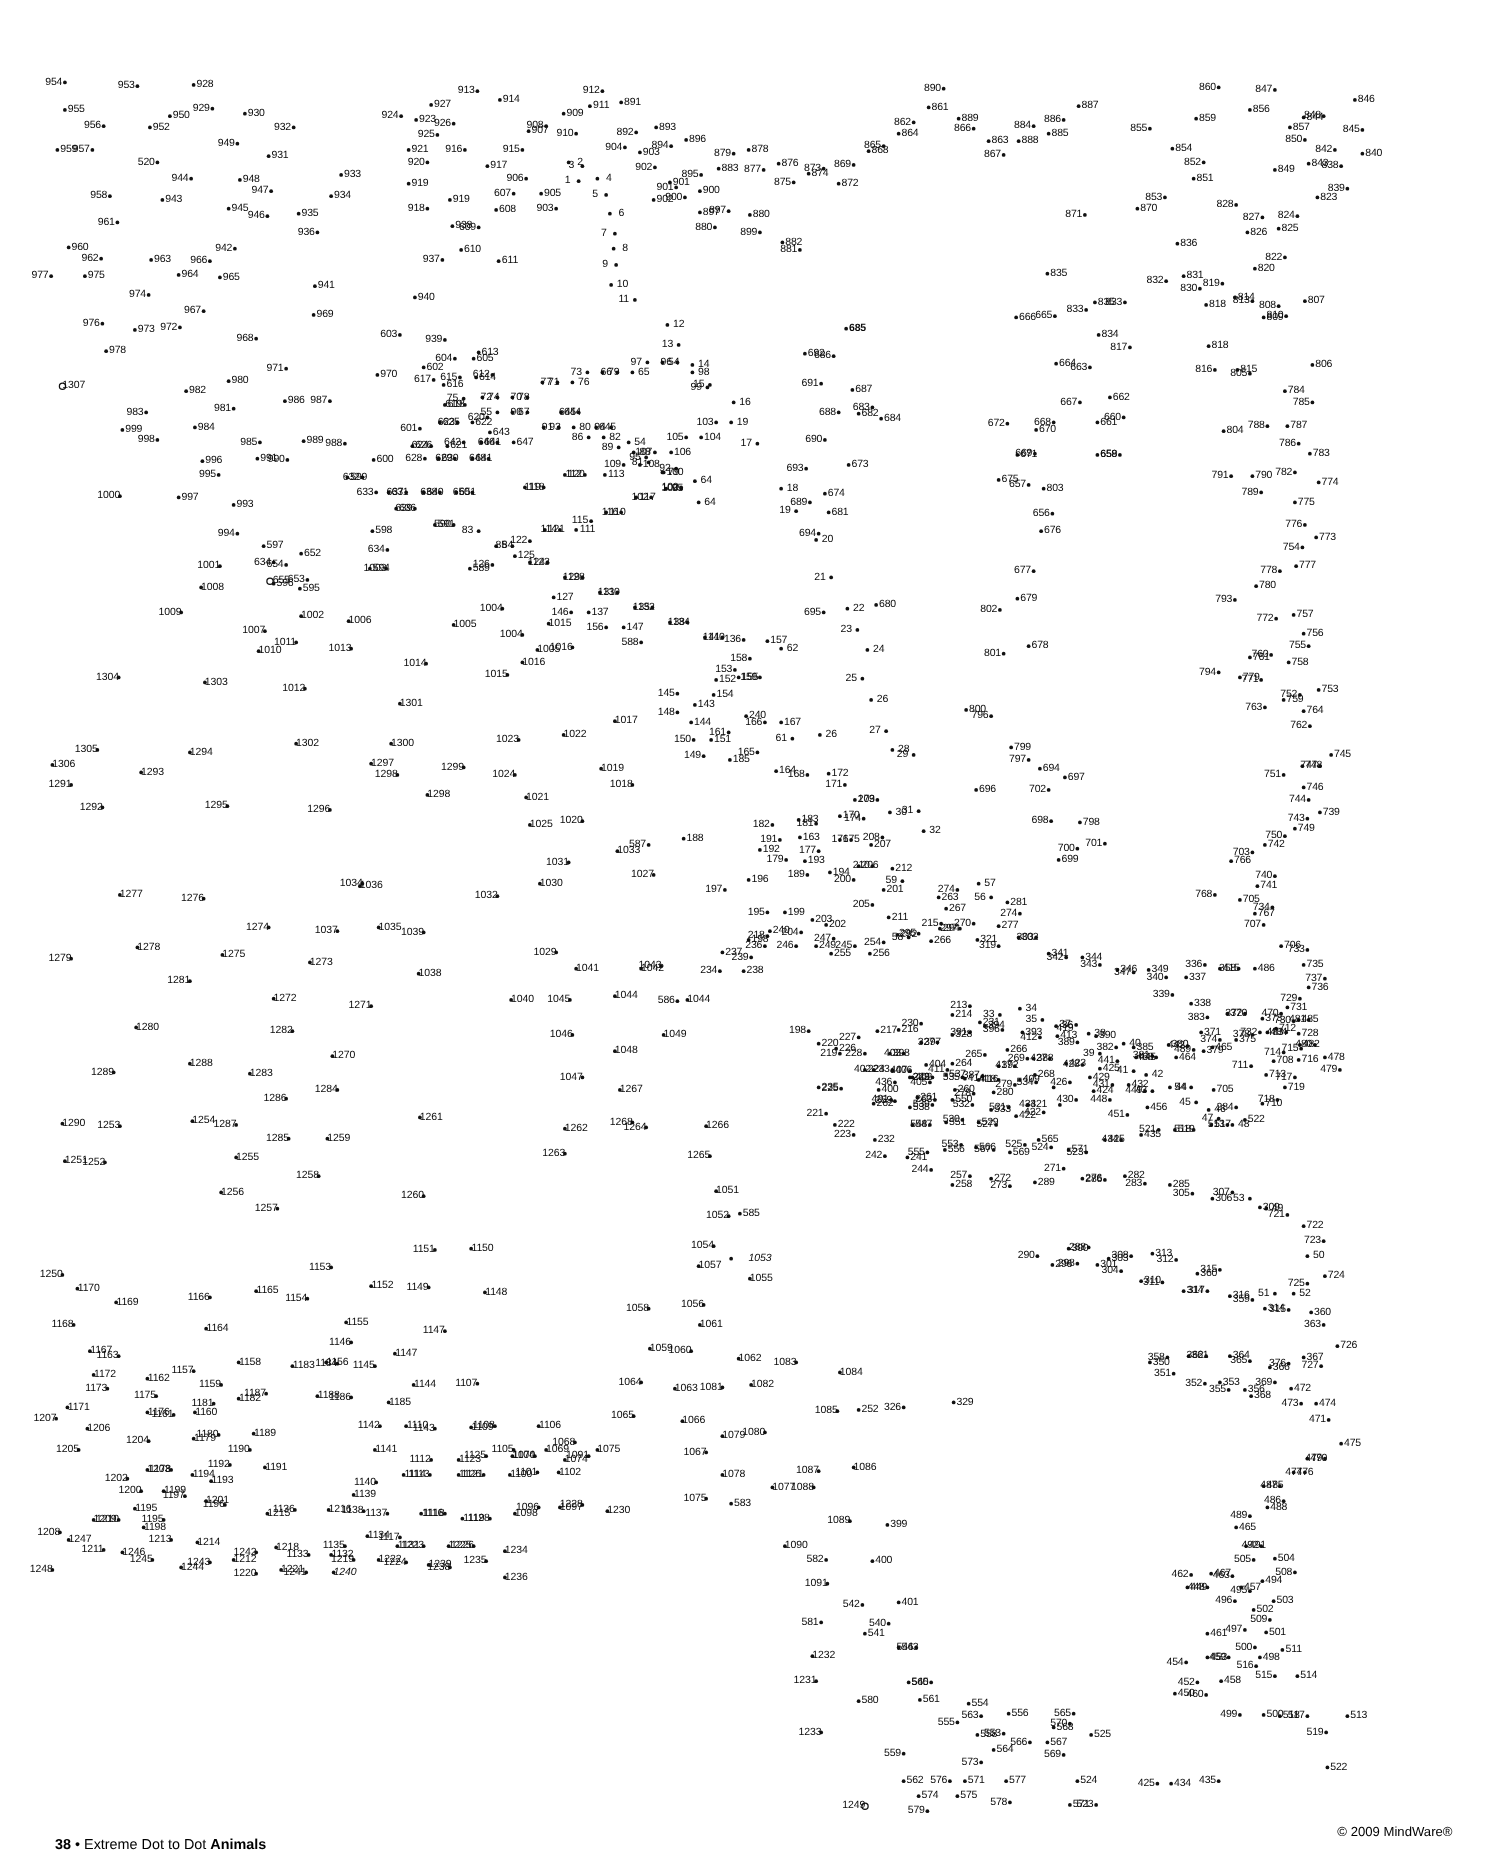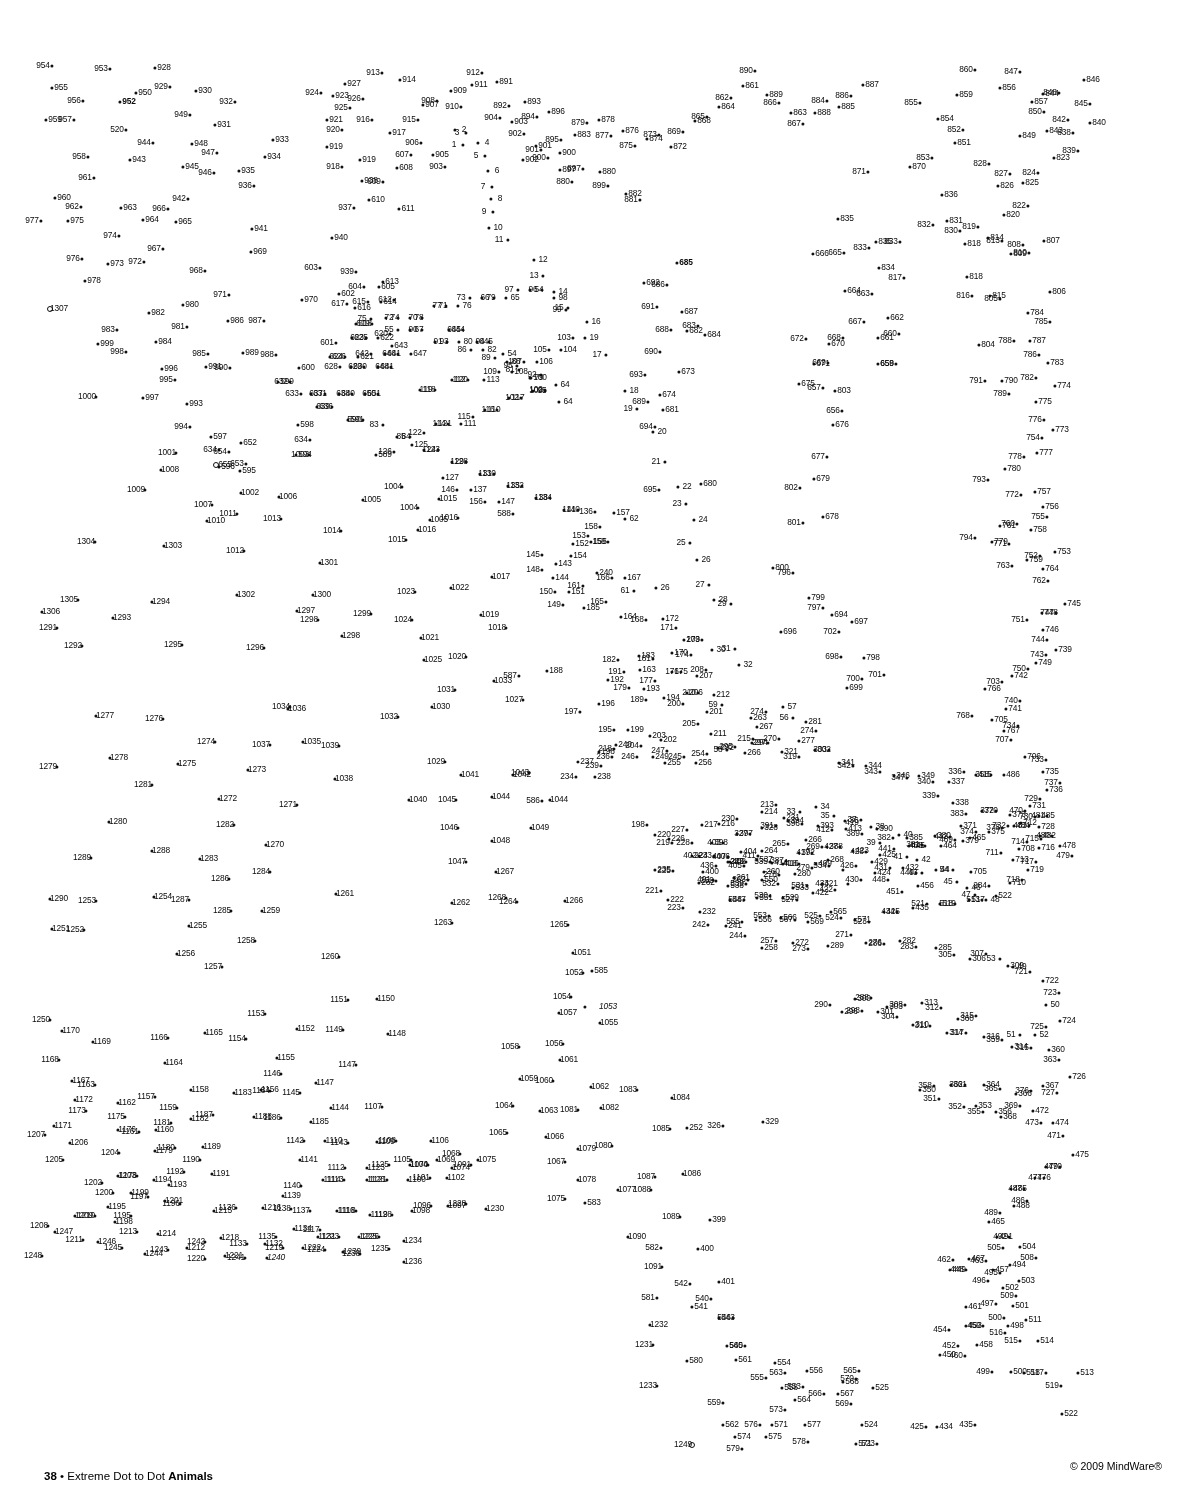--- a/index.html
+++ b/index.html
@@ -103,21 +103,21 @@
       <div class="lbl" style="left: 161px; top: 86px;">929</div>
       <div class="dot" style="left: 196px; top: 91px;"></div>
       <div class="lbl" style="left: 205px; top: 90px;">930</div>
       <div class="dot" style="left: 235px; top: 102px;"></div>
       <div class="lbl" style="left: 226px; top: 101px;">932</div>
       <div class="dot" style="left: 46px; top: 120px;"></div>
       <div class="lbl" style="left: 55px; top: 119px;">959</div>
       <div class="dot" style="left: 74px; top: 120px;"></div>
       <div class="lbl" style="left: 65px; top: 119px;">957</div>
       <div class="dot" style="left: 120px; top: 102px;"></div>
-      <div class="lbl" style="left: 129px; top: 101px; font-weight: bold;">952</div>
+      <div class="lbl" style="left: 129px; top: 101px;">952</div>
       <div class="dot" style="left: 190px; top: 115px;"></div>
       <div class="lbl" style="left: 181px; top: 114px;">949</div>
       <div class="dot" style="left: 215px; top: 125px;"></div>
       <div class="lbl" style="left: 224px; top: 124px;">931</div>
       <div class="dot" style="left: 126px; top: 130px;"></div>
       <div class="lbl" style="left: 117px; top: 129px;">520</div>
       <div class="dot" style="left: 273px; top: 140px;"></div>
       <div class="lbl" style="left: 282px; top: 139px;">933</div>
       <div class="dot" style="left: 88px; top: 157px;"></div>
       <div class="lbl" style="left: 79px; top: 156px;">958</div>

